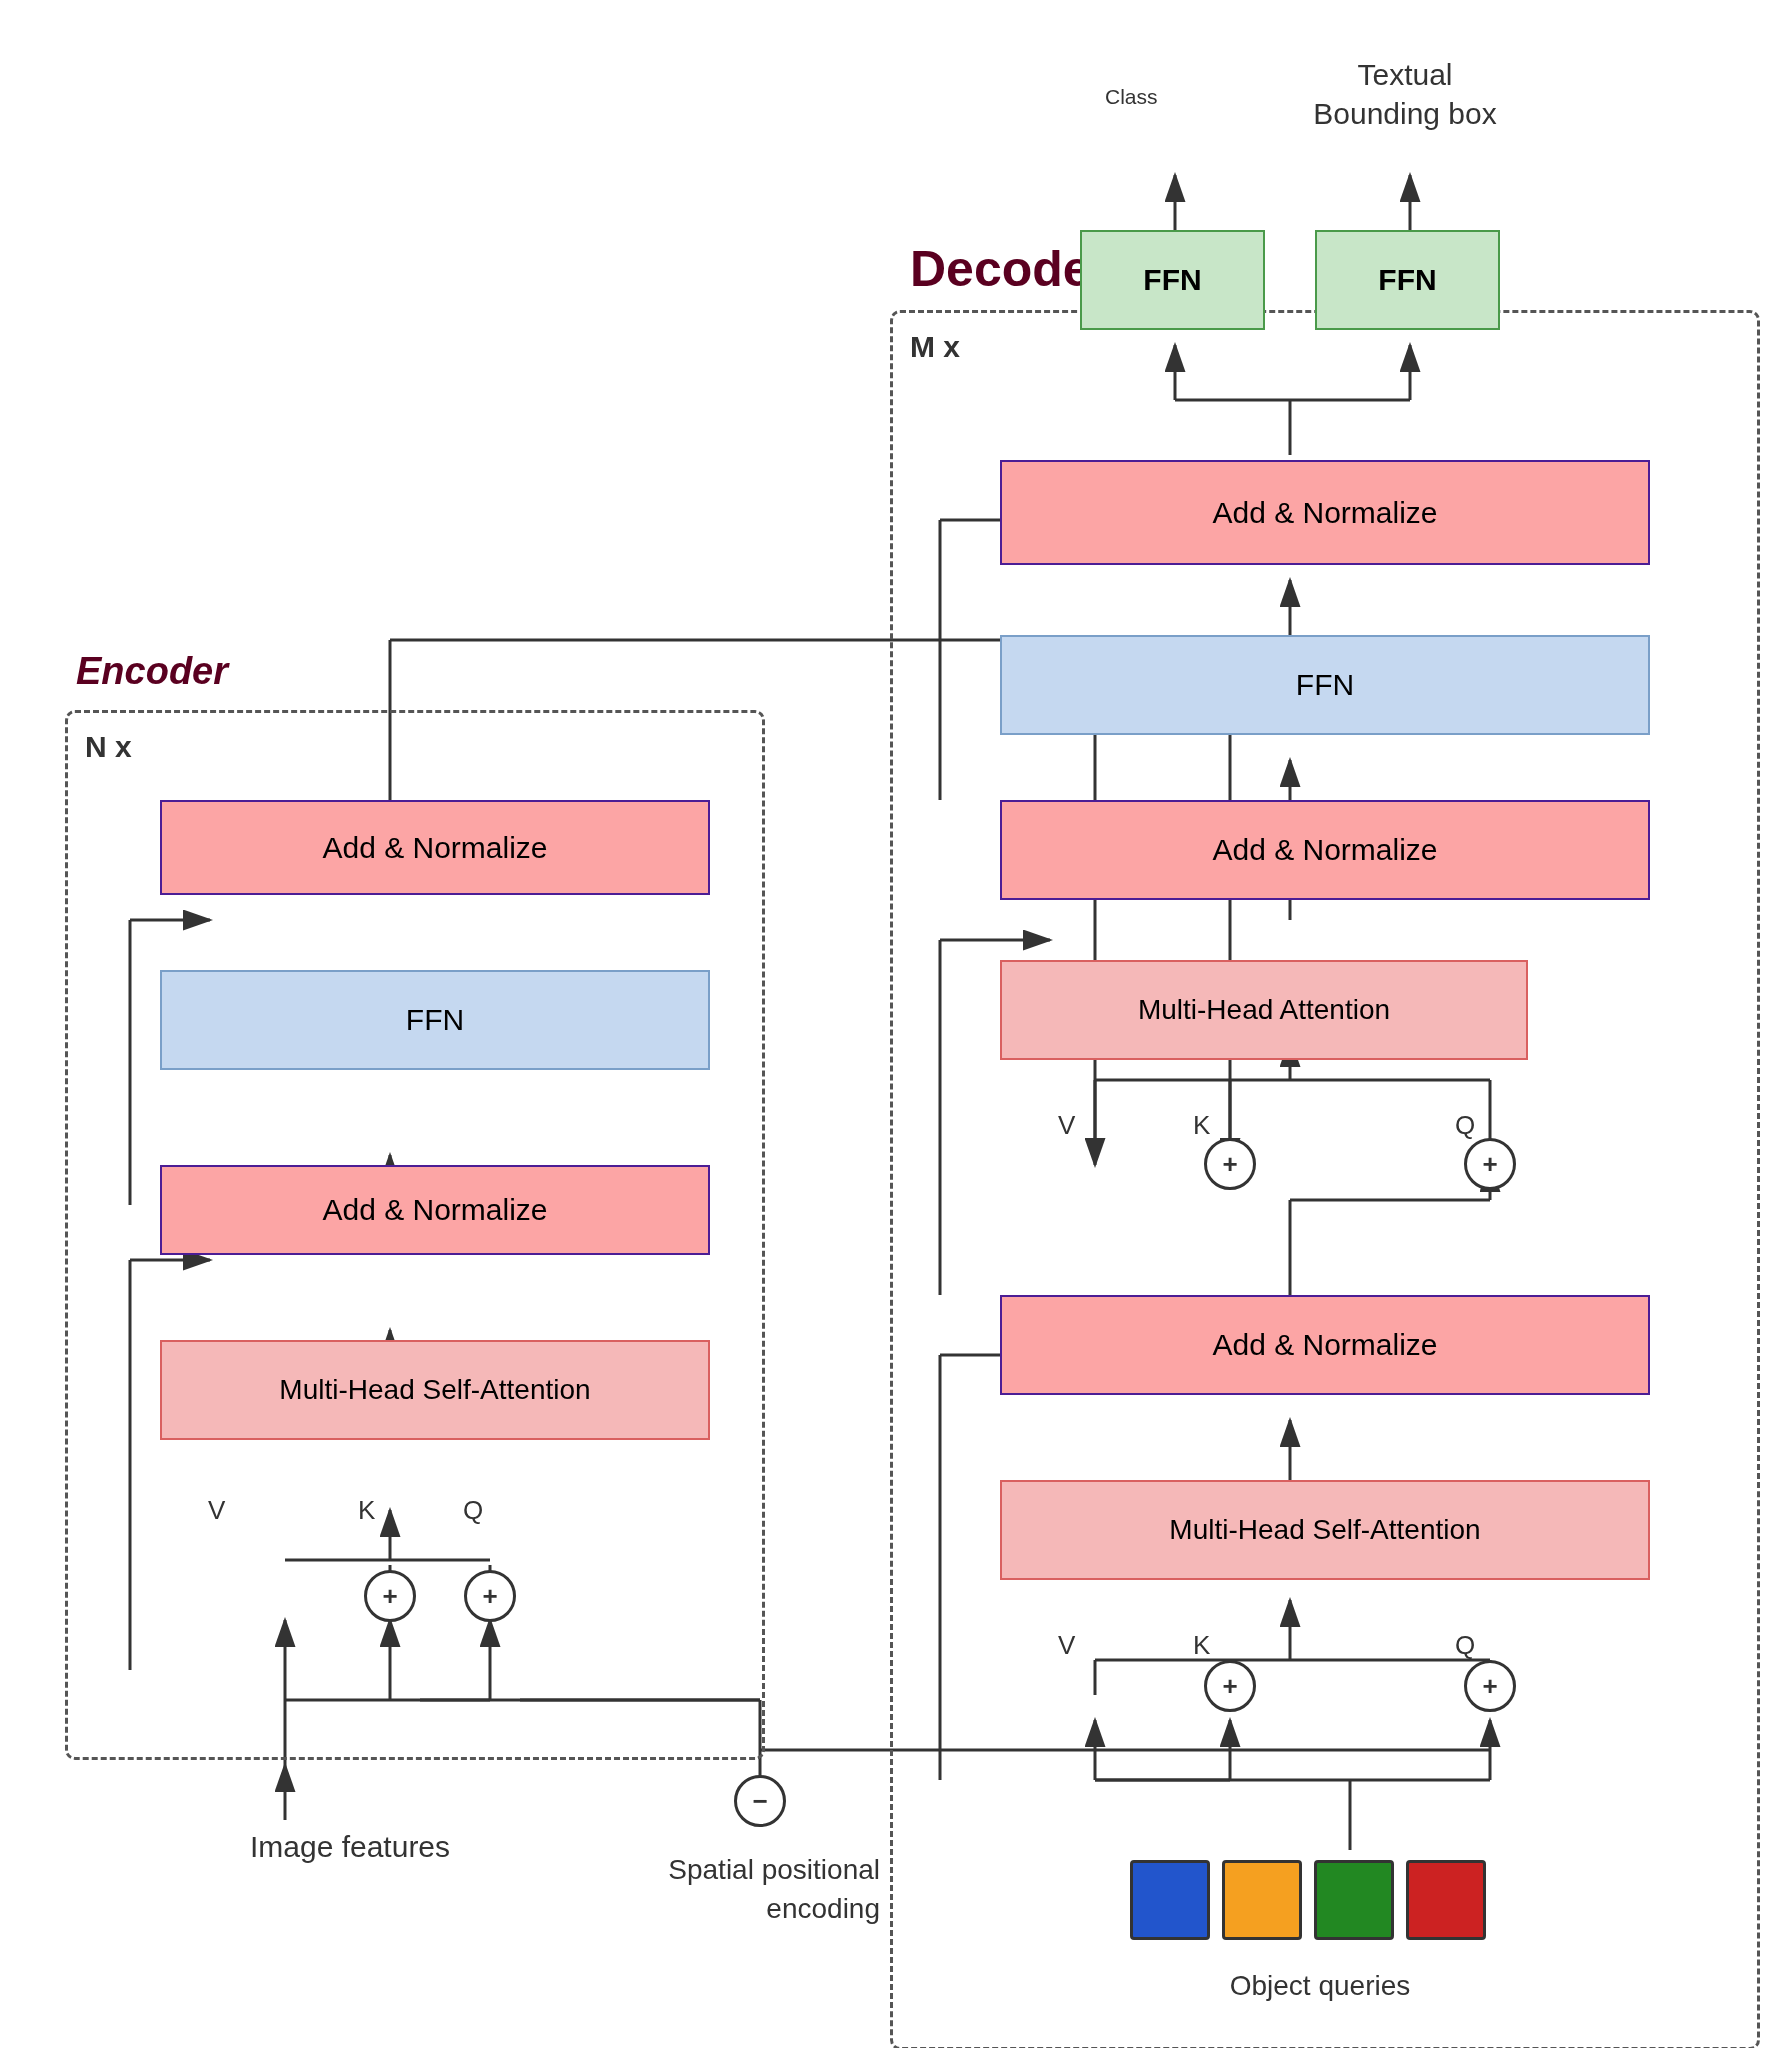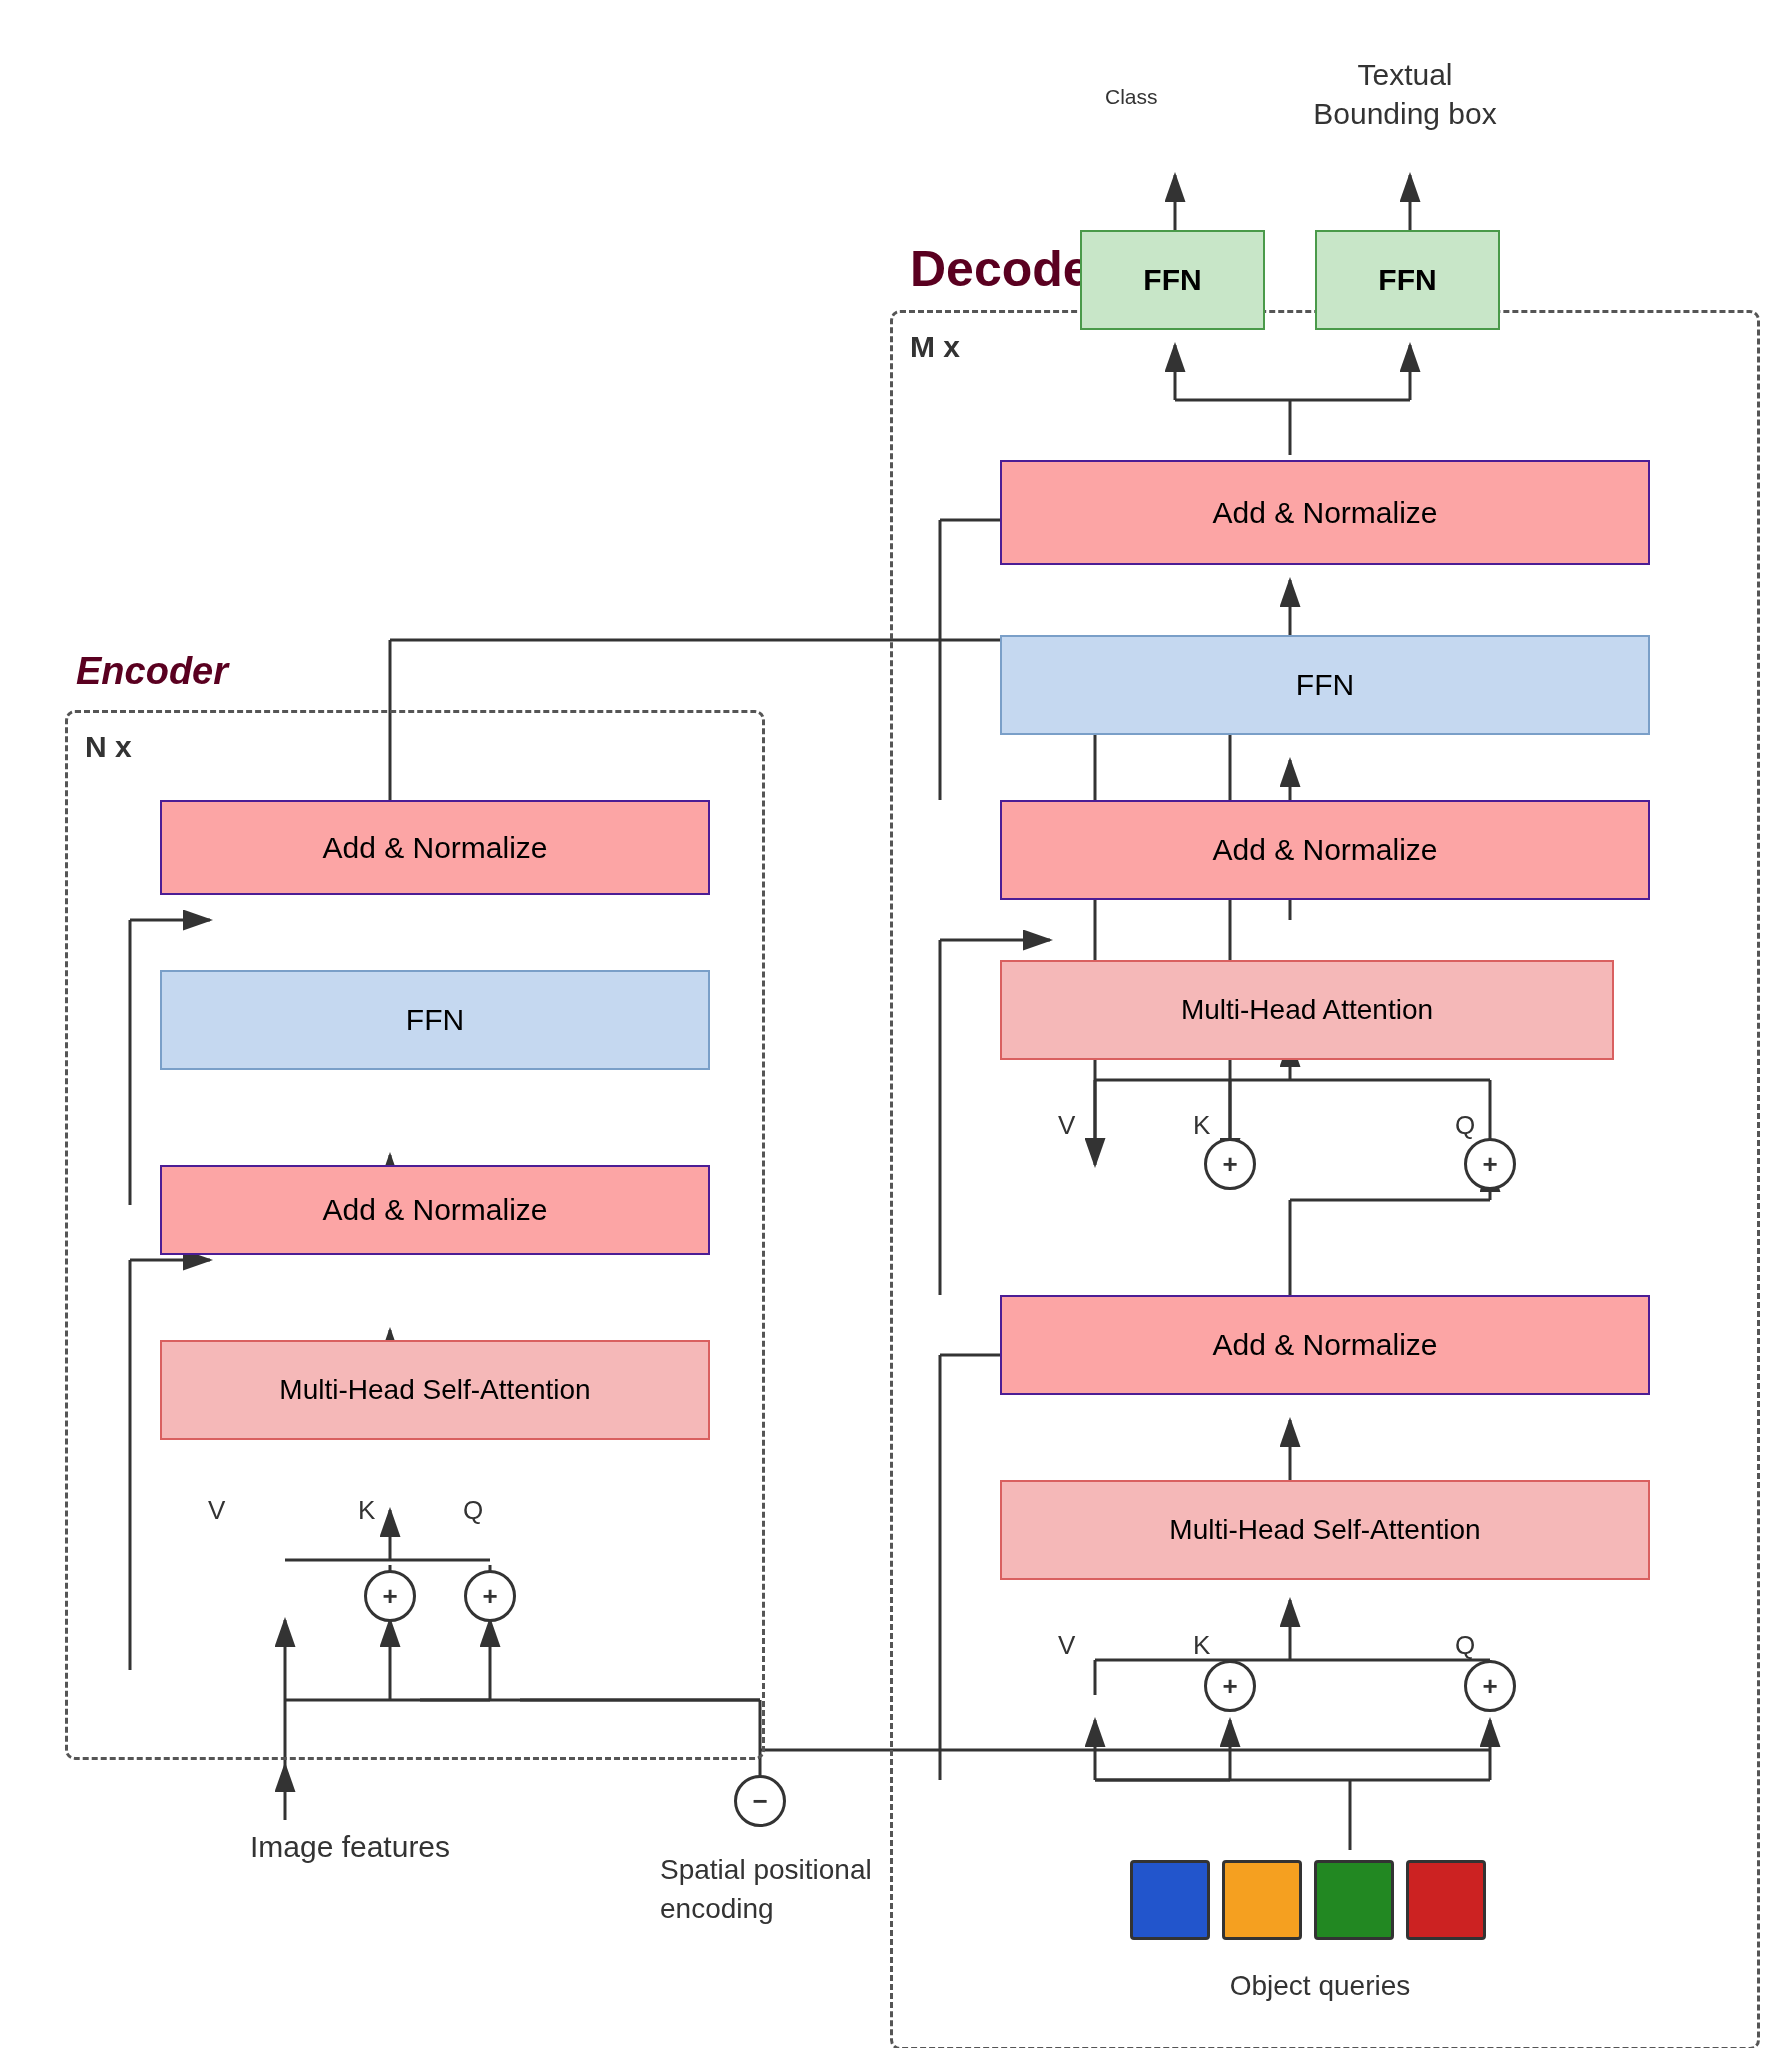--- a/index.html
+++ b/index.html
@@ -266,40 +266,40 @@
   <div class="label" style="left:463px; top:1495px; font-size:26px;">Q</div>
 
   <div class="circle-plus" style="left:364px; top:1570px;">+</div>
 
   <div class="circle-plus" style="left:464px; top:1570px;">+</div>
 
   <div class="label" style="left:175px; top:1830px; font-size:30px; text-align:center; width:350px;">Image features</div>
 
   <div class="circle-minus" style="left:734px; top:1775px;">−</div>
 
-  <div class="label" style="left:660px; top:1850px; font-size:28px; text-align:left; width:220px; line-height:1.4;">
+  <div class="label" style="left:660px; top:1850px; font-size:28px; text-align:right; width:220px; line-height:1.4;">
     <span>Spatial
 positional
 encoding</span>
   </div>
 
   <div class="label label-bold" style="left:910px; top:240px; font-size:50px;">Decoder</div>
 
   <div class="dashed-box" style="left:890px; top:310px; width:870px; height:1740px;">
   </div>
 
   <div class="label" style="left:910px; top:330px; font-size:30px; font-weight:bold;">M x</div>
 
   <div class="box box-green" style="left:1000px; top:460px; width:650px; height:105px; font-size:30px;">Add &amp; Normalize</div>
 
   <div class="box box-blue" style="left:1000px; top:635px; width:650px; height:100px; font-size:30px;">FFN</div>
 
   <div class="box box-green" style="left:1000px; top:800px; width:650px; height:100px; font-size:30px;">Add &amp; Normalize</div>
 
-  <div class="box box-pink" style="left:1000px; top:960px; width:614px; height:100px; font-size:28px;">Multi-Head Attention</div>
+  <div class="box box-pink" style="left:1000px; top:960px; width:528px; height:100px; font-size:28px;">Multi-Head Attention</div>
 
   <div class="label" style="left:1058px; top:1110px; font-size:26px;">V</div>
 
   <div class="label" style="left:1193px; top:1110px; font-size:26px;">K</div>
 
   <div class="label" style="left:1455px; top:1110px; font-size:26px;">Q</div>
 
   <div class="circle-plus" style="left:1204px; top:1138px;">+</div>
 
   <div class="circle-plus" style="left:1464px; top:1138px;">+</div>

